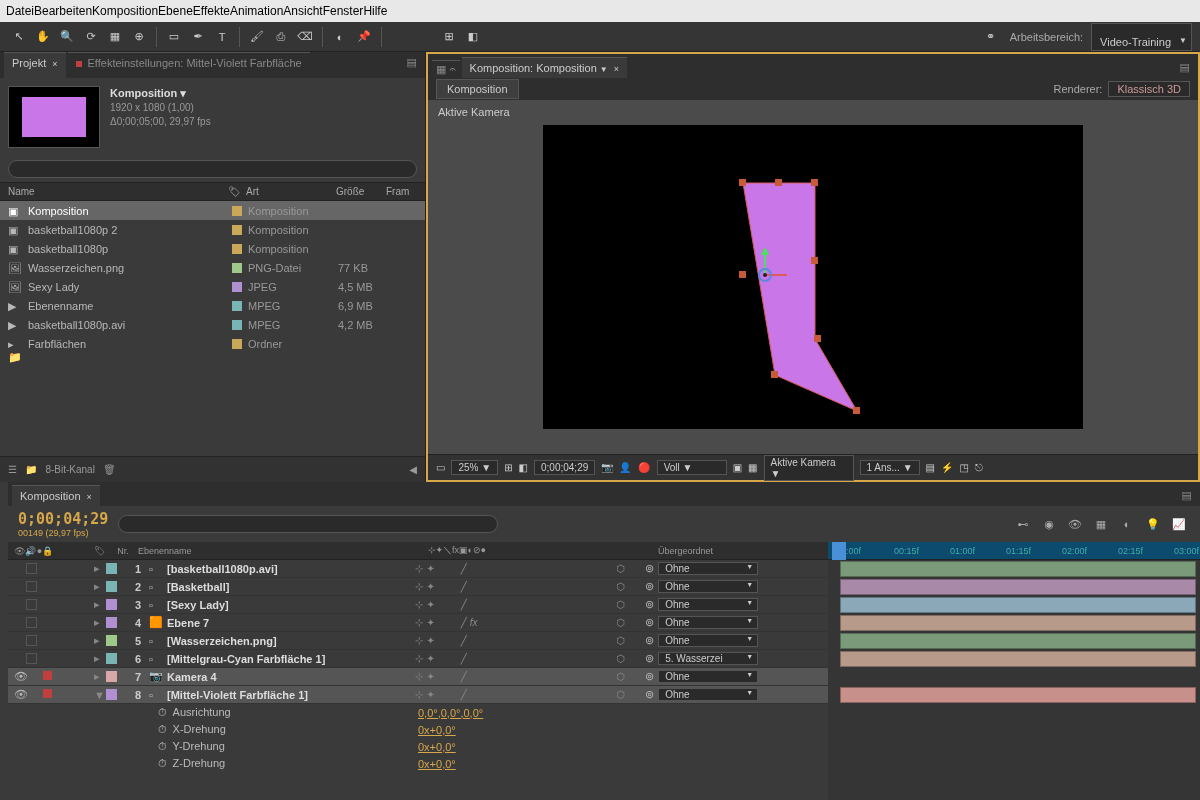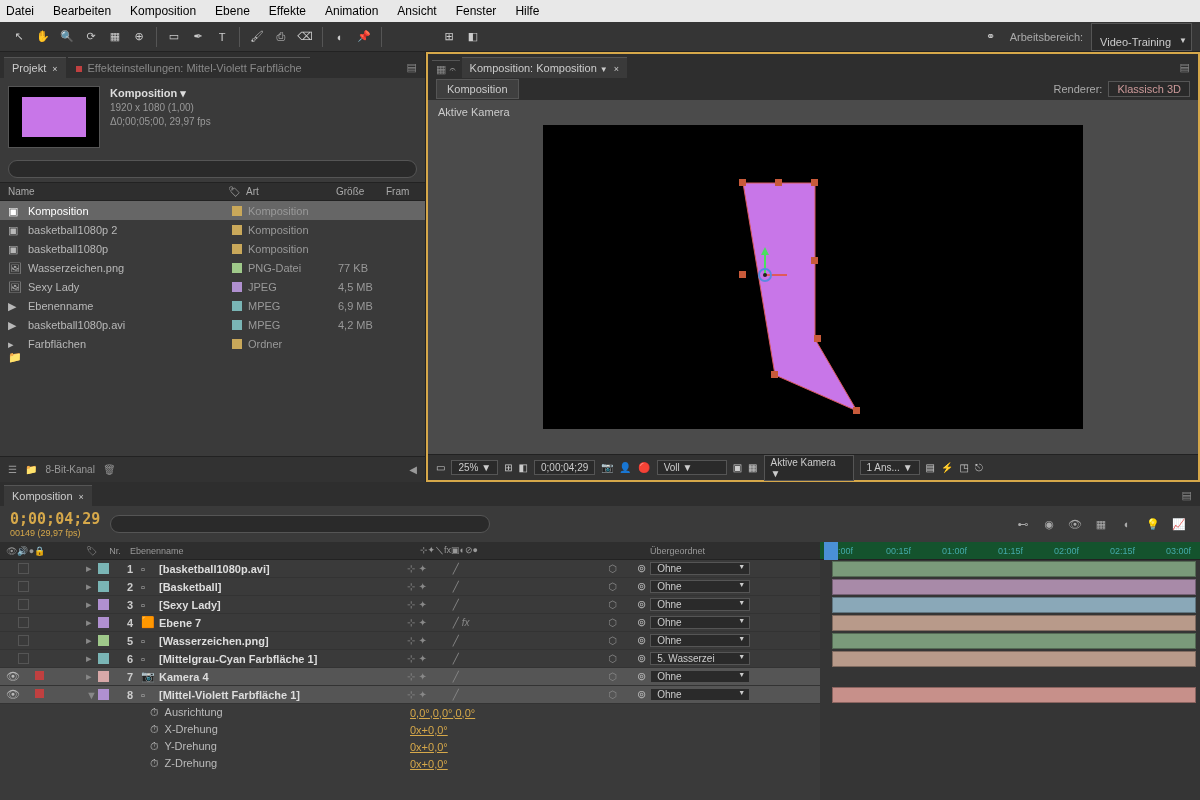--- a/index.html
+++ b/index.html
@@ -1,28 +1,28 @@
 <!DOCTYPE html>
 <html><head>
 <meta charset="utf-8">
 <style>
 * { box-sizing: border-box; margin: 0; padding: 0; font-family: Arial, sans-serif; }
 body { background: #3a3a3a; color: #b8b8b8; font-size: 11px; overflow: hidden; width: 1200px; height: 800px; }
-.menubar { background: #e8e8e8; color: #000; height: 22px; display: flex; align-items: center; padding: 0 6px; gap: 19px; }
+.menubar { background: #e8e8e8; color: #000; height: 22px; display: flex; align-items: center; padding: 0 6px; gap: 0; }
 .menubar span { font-size: 12px; cursor: pointer; }
 .toolbar { background: #353535; height: 30px; border-bottom: 1px solid #222; display: flex; align-items: center; padding: 0 8px; gap: 2px; }
 .tool-btn { width: 22px; height: 22px; display: flex; align-items: center; justify-content: center; color: #ccc; cursor: pointer; border-radius: 2px; }
 .tool-sep { width: 1px; height: 20px; background: #555; margin: 0 4px; }
 .workspace-right { margin-left: auto; display: flex; align-items: center; gap: 8px; }
 .workspace-label { color: #aaa; font-size: 11px; }
 .workspace-dd { background: #2a2a2a; border: 1px solid #555; padding: 12px 20px 2px 8px; color: #ccc; font-size: 11px; position: relative; }
 .workspace-dd::after { content: "▼"; position: absolute; right: 4px; font-size: 8px; }
 .upper { display: flex; height: 430px; }
 .project-panel { width: 426px; background: #3a3a3a; display: flex; flex-direction: column; border-right: 1px solid #222; }
-.panel-tabs { height: 26px; background: #2e2e2e; display: flex; align-items: flex-end; padding: 0 4px; }
+.panel-tabs { height: 26px; background: #2e2e2e; display: flex; padding: 0 4px; }
 .tab { background: #3a3a3a; padding: 4px 8px; font-size: 11px; color: #ccc; border-top: 1px solid #555; position: relative; margin-right: 2px; }
 .tab.inactive { background: #2e2e2e; color: #888; }
 .tab-close { margin-left: 6px; font-size: 9px; }
 .panel-menu-icon { margin-left: auto; color: #888; padding: 4px; }
 .proj-header { display: flex; padding: 8px; gap: 10px; }
 .proj-thumb { width: 92px; height: 62px; background: #000; display: flex; align-items: center; justify-content: center; border: 1px solid #555; }
 .proj-thumb-inner { width: 64px; height: 40px; background: #c876e8; }
 .proj-info { font-size: 11px; line-height: 1.4; }
 .proj-title { color: #ddd; font-weight: bold; }
 .proj-meta { color: #999; font-size: 10px; }
@@ -49,21 +49,21 @@
 .comp-subtabs { height: 22px; display: flex; align-items: center; padding-left: 8px; }
 .comp-subtab { background: #3f3f3f; padding: 3px 10px; font-size: 11px; color: #ccc; border: 1px solid #555; }
 .renderer { margin-left: auto; margin-right: 8px; font-size: 11px; color: #aaa; display: flex; align-items: center; gap: 6px; }
 .renderer-dd { background: #2a2a2a; border: 1px solid #555; padding: 1px 8px; color: #c99; font-size: 11px; }
 .viewport { flex: 1; background: #4b4b4b; position: relative; display: flex; align-items: center; justify-content: center; }
 .active-cam { position: absolute; top: 6px; left: 10px; background: #4b4b4b; color: #ccc; font-size: 11px; padding: 0; }
 .canvas { width: 540px; height: 304px; background: #000; position: relative; }
 .shape3d { position: absolute; left: 186px; top: 46px; }
 .comp-footer { height: 26px; background: #323232; border-top: 1px solid #222; display: flex; align-items: center; padding: 0 8px; gap: 6px; font-size: 10px; color: #ccc; }
 .foot-dd { background: #2a2a2a; border: 1px solid #555; padding: 1px 6px; font-size: 10px; color: #ccc; position: relative; }
-.timeline-panel { height: 318px; background: #3a3a3a; display: flex; flex-direction: column; }
+.timeline-panel { height: 318px; background: #3a3a3a; display: flex; flex-direction: column; margin-left: 8px; }
 .tl-tabs { height: 24px; background: #2e2e2e; display: flex; align-items: flex-end; padding: 0 4px; }
 .tl-top { height: 36px; display: flex; align-items: center; padding: 0 10px; gap: 10px; }
 .timecode { color: #d6a84a; font-family: monospace; font-size: 15px; font-weight: bold; }
 .timecode-sub { color: #d6a84a; font-size: 9px; }
 .tl-search { width: 380px; }
 .tl-tools { margin-left: auto; display: flex; gap: 4px; }
 .tl-tool { width: 22px; height: 22px; display: flex; align-items: center; justify-content: center; color: #aaa; }
 .tl-body { display: flex; flex: 1; overflow: hidden; }
 .tl-left { width: 820px; display: flex; flex-direction: column; }
 .tl-header-row { height: 18px; background: #2e2e2e; display: flex; align-items: center; font-size: 9px; color: #999; border-bottom: 1px solid #222; padding-left: 6px; }
@@ -81,21 +81,21 @@
 .lr-icon { width: 14px; margin-right: 4px; }
 .lr-name { width: 248px; font-weight: bold; color: #ddd; }
 .lr-switches { width: 230px; display: flex; gap: 3px; font-size: 10px; color: #888; }
 .lr-parent { width: 160px; display: flex; align-items: center; gap: 4px; }
 .parent-dd { background: #2a2a2a; border: 1px solid #555; padding: 0 8px 0 6px; font-size: 10px; color: #ccc; width: 100px; position: relative; }
 .parent-dd::after { content: "▼"; position: absolute; right: 4px; font-size: 7px; }
 .prop-row { height: 17px; display: flex; align-items: center; font-size: 11px; padding-left: 150px; color: #bbb; }
 .prop-name { width: 260px; display: flex; gap: 6px; }
 .prop-val { color: #d6a84a; text-decoration: underline; }
 .tl-right { flex: 1; background: #353535; display: flex; flex-direction: column; }
-.ruler { height: 18px; background: #14532d; display: flex; align-items: center; font-size: 9px; color: #4aa; border-bottom: 1px solid #222; position: relative; }
+.ruler { height: 18px; background: #0c4a6e; display: flex; align-items: center; font-size: 9px; color: #4aa; border-bottom: 1px solid #222; position: relative; }
 .ruler span { position: absolute; }
 .ruler-marker { position: absolute; top: 0; width: 14px; height: 18px; background: #4a90d6; left: 4px; }
 .tl-bars { flex: 1; position: relative; }
 .bar { position: absolute; left: 12px; right: 4px; height: 16px; border: 1px solid rgba(0,0,0,0.3); }
 .tl-footer { height: 20px; background: #2e2e2e; border-top: 1px solid #222; display: flex; align-items: center; justify-content: center; font-size: 10px; color: #999; }
 </style>
 </head>
 <body>
 
 <div class="menubar">

